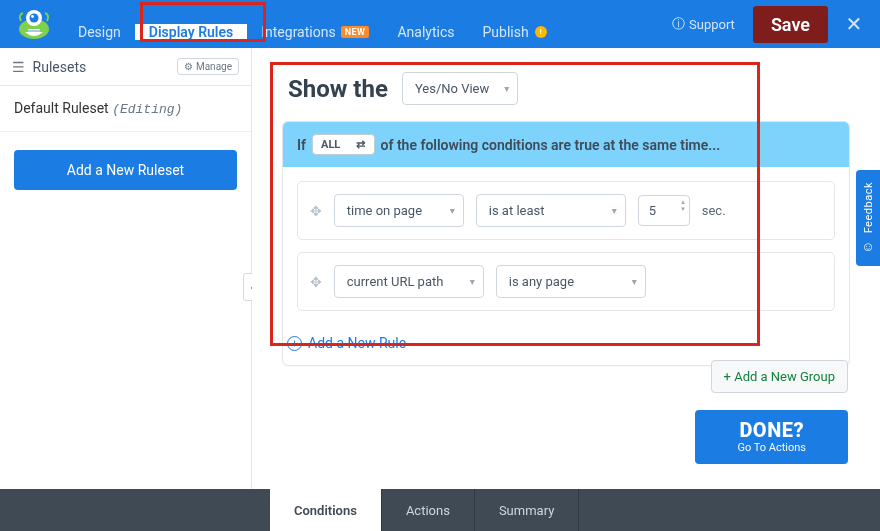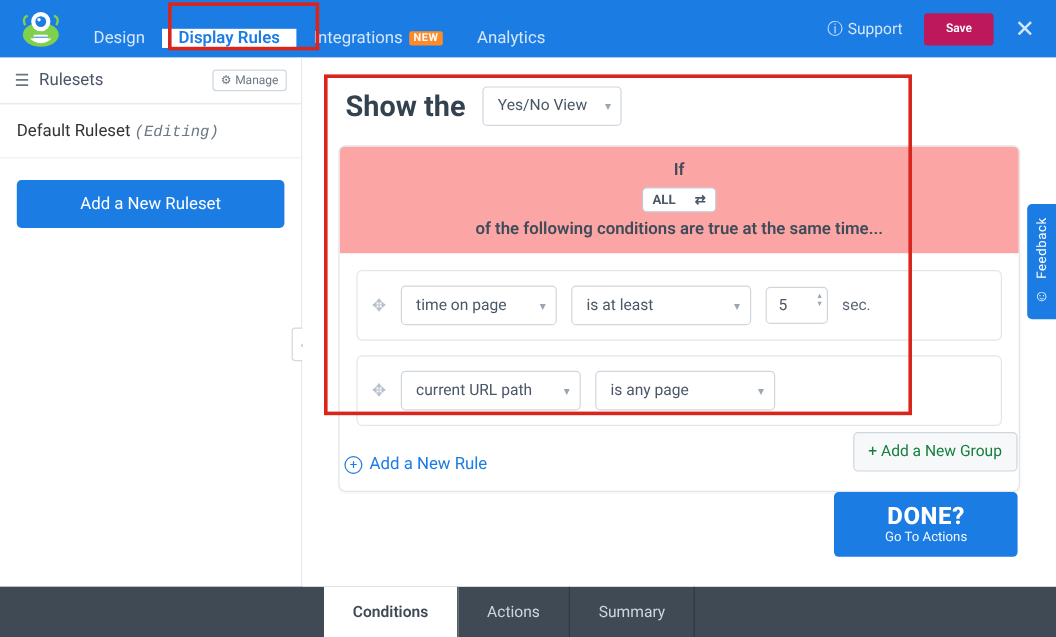--- a/index.html
+++ b/index.html
@@ -9,21 +9,21 @@
   .topbar { height: 48px; background: #1b7ce3; display: flex; align-items: center; color: #fff; padding: 0 8px; }
   .logo { width: 44px; height: 44px; margin-left: 4px; display:flex; align-items:center; justify-content:center; }
   .nav { display: flex; align-items: flex-start; height: 48px; margin-left: 8px; margin-top: 47px; }
   .nav-item { display: flex; align-items: center; padding: 0 14px; font-size: 14px; color: #d4e6fb; cursor: pointer; position: relative; }
   .nav-item.active { background: #fff; color: #1b7ce3; font-weight: 600; }
   .red-callout-tab { position: absolute; border: 3px solid #d9251c; pointer-events: none; }
   .badge-new { background:#ff8a2a; color:#fff; font-size:9px; font-weight:700; padding:1px 4px; border-radius:2px; margin-left:5px; letter-spacing:.5px;}
   .badge-dot { width:12px; height:12px; border-radius:50%; background:#ffb600; margin-left:6px; display:inline-flex; align-items:center; justify-content:center; font-size:8px; font-weight:700; color:#fff;}
   .top-right { margin-left:auto; display:flex; align-items:center; gap:8px; }
   .support { color:#d3e6fa; font-size:13px; display:flex; align-items:center; gap:4px; padding:0 10px; cursor:pointer;}
-  .save-btn { background:#be185d; color:#fff; border:none; font-size:10px; font-weight:600; padding:8px 18px; border-radius:3px; cursor:pointer;}
+  .save-btn { background:#7f1d1d; color:#fff; border:none; font-size:18px; font-weight:600; padding:8px 18px; border-radius:3px; cursor:pointer;}
   .close-btn { width:36px; height:36px; display:flex; align-items:center; justify-content:center; color:#d3e6fa; font-size:20px; cursor:pointer;}
 
   
   .body { display:flex; height:calc(531px - 48px); }
   .sidebar { width:252px; border-right:1px solid #e2e6ea; display:flex; flex-direction:column; background:#fff; position:relative; }
   .side-head { display:flex; align-items:center; justify-content:space-between; padding:10px 12px; border-bottom:1px solid #e2e6ea; }
   .side-head-left { display:flex; align-items:center; gap:8px; color:#4a5568; font-size:14px;}
   .manage-btn { border:1px solid #cfd6dd; background:#fff; color:#6b7785; font-size:10px; padding:2px 6px; border-radius:3px; display:flex; align-items:center; gap:3px; cursor:pointer;}
   .ruleset-row { padding:14px 14px; font-size:14px; color:#333; border-bottom:1px solid #eef1f4; }
   .ruleset-row em { color:#6b7785; font-style:italic; font-size:13px;font-family:Liberation Mono, monospace;}
@@ -32,21 +32,21 @@
 
   .main { flex:1; position:relative; background:#fff; overflow:hidden; }
   .main-inner { padding:24px 30px 0 30px; position:relative; height:100%; }
 
   .showthe { display:flex; align-items:center; gap:14px; margin-bottom:16px; margin-left:6px;}
   .showthe h2 { font-size:24px; font-weight:700; color:#34424f;}
   .select { border:1px solid #cfd6dd; border-radius:4px; padding:8px 28px 8px 12px; font-size:13px; color:#4a5766; background:#fff; position:relative; cursor:pointer; display:inline-flex; align-items:center;}
   .select .chev { position:absolute; right:8px; color:#9aa6b2; font-size:10px;}
 
   .group-card { border:1px solid #e2e6ea; border-radius:6px; background:#fff; overflow:hidden; box-shadow:0 1px 2px rgba(0,0,0,0.03); }
-  .group-head { background:#fca5a5; padding:12px 14px; font-size:14px; color:#3e4b59; font-weight:600; display:flex; align-items:center; gap:6px;flex-direction:column;}
+  .group-head { background:#7dd3fc; padding:12px 14px; font-size:14px; color:#3e4b59; font-weight:600; display:flex; align-items:center; gap:6px;}
   .all-pill { border:1px solid #c2cbd4; background:#fff; border-radius:4px; padding:3px 8px; font-size:11px; font-weight:700; color:#4a5766; display:inline-flex; align-items:center; gap:16px; cursor:pointer;}
   .group-body { padding:14px; display:flex; flex-direction:column; gap:12px; }
   .rule-row { border:1px solid #e2e6ea; border-radius:5px; padding:12px 12px; display:flex; align-items:center; gap:12px; background:#fff;}
   .drag { color:#b8c1cb; font-size:14px; cursor:grab; }
   .num-input { border:1px solid #cfd6dd; border-radius:4px; width:52px; padding:7px 18px 7px 10px; font-size:13px; color:#4a5766; position:relative; background:#fff;}
   .spin { position:absolute; right:4px; top:3px; display:flex; flex-direction:column; font-size:7px; color:#9aa6b2; line-height:7px;}
   .sec-label { font-size:13px; color:#5b6875; }
   .add-rule { display:flex; align-items:center; gap:6px; color:#1b7ce3; font-size:14px; padding:10px 4px 14px; cursor:pointer;}
   .add-rule .plus { width:15px; height:15px; border:1.5px solid #1b7ce3; border-radius:50%; display:inline-flex; align-items:center; justify-content:center; font-size:11px; line-height:1; }
 
@@ -96,20 +96,24 @@
     <div class="nav-item active" style="position:relative;">
       <span>Display Rules</span>
     </div>
     <div class="nav-item">
       <span>Integrations</span>
       <span class="badge-new">NEW</span>
     </div>
     <div class="nav-item">
         <span>Analytics</span>
       </div>
+    <div class="nav-item">
+      <span>Publish</span>
+      <span class="badge-dot">!</span>
+    </div>
   </div>
   <div class="top-right">
     <div class="support">
       <span>ⓘ</span>
       <span>Support</span>
     </div>
     <button class="save-btn">Save</button>
     <div class="close-btn">
         <span>✕</span>
       </div>

